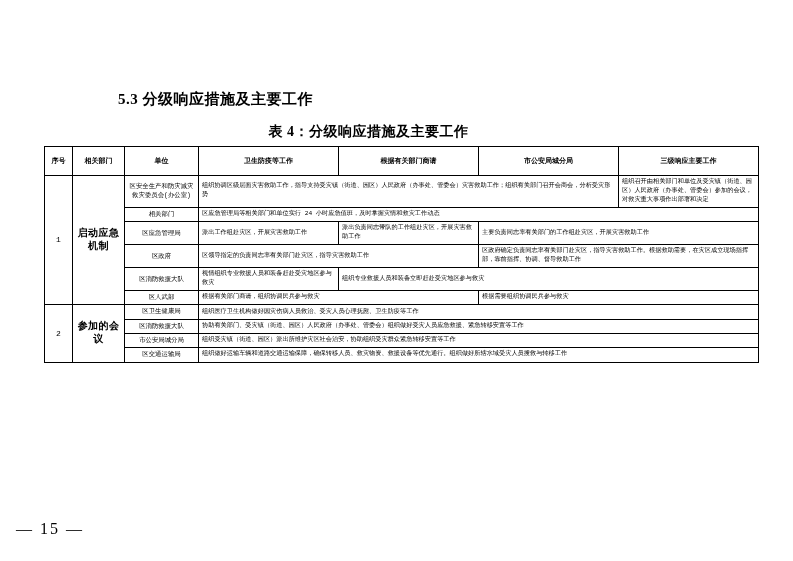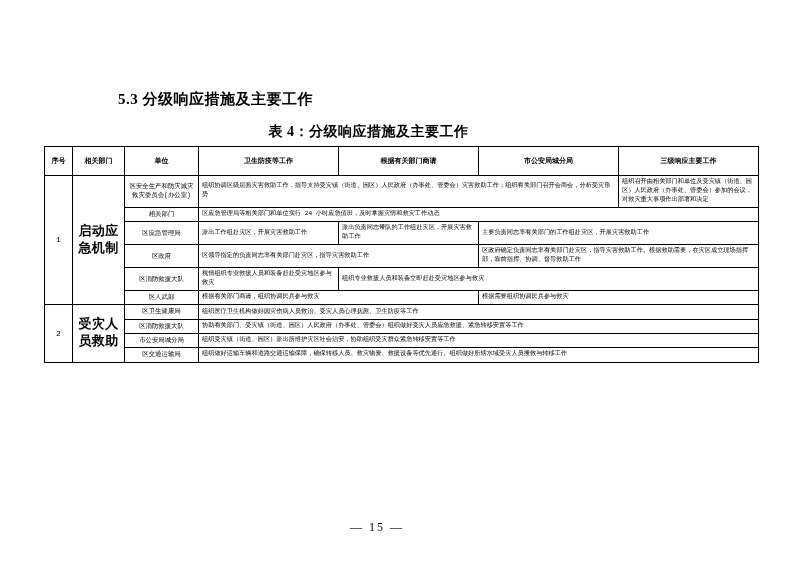--- a/index.html
+++ b/index.html
@@ -71,40 +71,41 @@
   td.cell-unit {
     text-align: center;
     font-size: 6.4px;
   }
   td.cell-seq {
     text-align: center;
     font-size: 8px;
   }
   td.cell-stage {
     text-align: center;
-    font-size: 13px;
+    font-size: 10px;
     font-weight: bold;
     letter-spacing: 0.4px;
   }
   td.cell-task {
     text-align: left;
     font-size: 6.2px;
   }
   .stage-vert {
     display: block;
     line-height: 1.35;
   }
   .pagenum {
     position: absolute;
     left: 0;
     top: 492px;
     width: 754px;
-    text-align: center;
-    font-size: 12px;
+    text-align: left;
+    font-size: 16px;
     letter-spacing: 2px;
+    padding-left: 16px;
   }
 </style>
 </head>
 <body>
 
 <div class="page">
 
   <div class="heading">5.3 分级响应措施及主要工作</div>
   <div class="table-title">表 4：分级响应措施及主要工作</div>
 
@@ -162,21 +163,21 @@
       </tr>
       <tr>
         <td class="cell-unit">区人武部</td>
         <td class="cell-task" colspan="2">根据有关部门商请，组织协调民兵参与救灾</td>
         <td class="cell-task" colspan="2">根据需要组织协调民兵参与救灾</td>
       </tr>
 
       <tr>
         <td class="cell-seq" rowspan="4">2</td>
         <td class="cell-stage" rowspan="4">
-            <span class="stage-vert">受灾人员救助</span>
+            <span class="stage-vert">参加的会议</span>
           </td>
         <td class="cell-unit">区卫生健康局</td>
         <td class="cell-task" colspan="4">组织医疗卫生机构做好因灾伤病人员救治、受灾人员心理抚慰、卫生防疫等工作</td>
       </tr>
       <tr>
         <td class="cell-unit">区消防救援大队</td>
         <td class="cell-task" colspan="4">协助有关部门、受灾镇（街道、园区）人民政府（办事处、管委会）组织做好受灾人员应急救援、紧急转移安置等工作</td>
       </tr>
       <tr>
         <td class="cell-unit">市公安局城分局</td>

